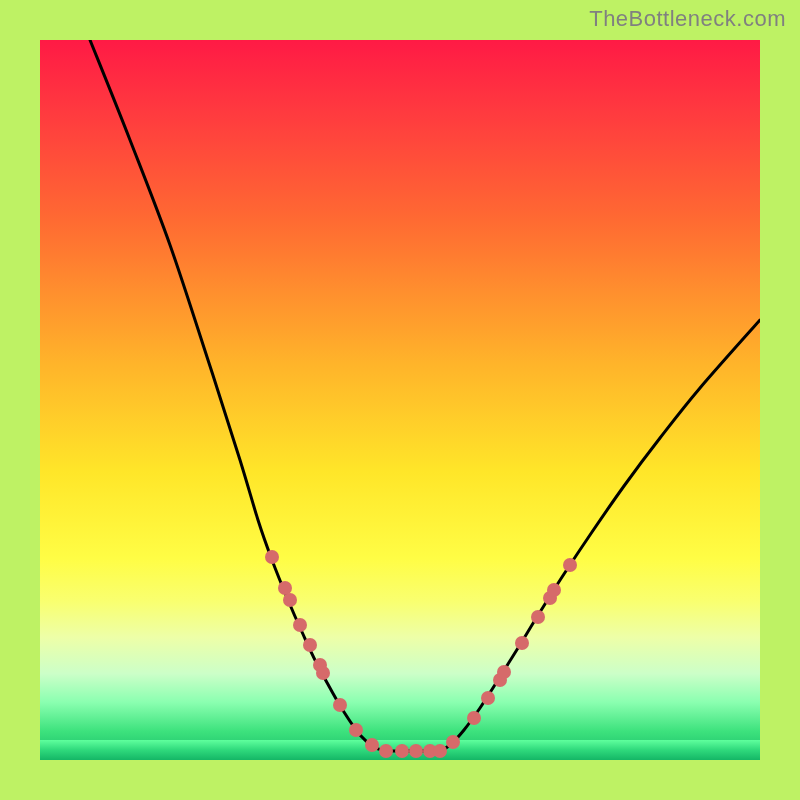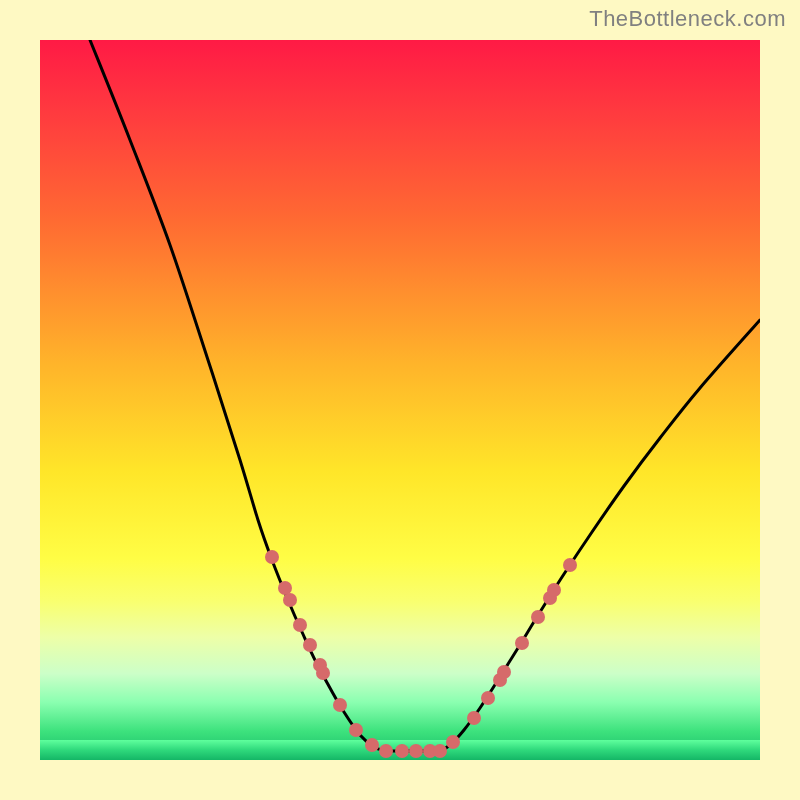--- a/index.html
+++ b/index.html
@@ -8,21 +8,21 @@
     width: 800px;
     height: 800px;
     overflow: hidden;
     background: #000;
     font-family: Arial, Helvetica, sans-serif;
   }
   .frame {
     position: relative;
     width: 800px;
     height: 800px;
-    background: #fef9c3;
+    background: #bef264;
   }
   .plot {
     position: absolute;
     left: 40px;
     top: 40px;
     width: 720px;
     height: 720px;
     background: linear-gradient(to bottom,
       #ff1a45 0%,
       #ff3a3f 10%,

